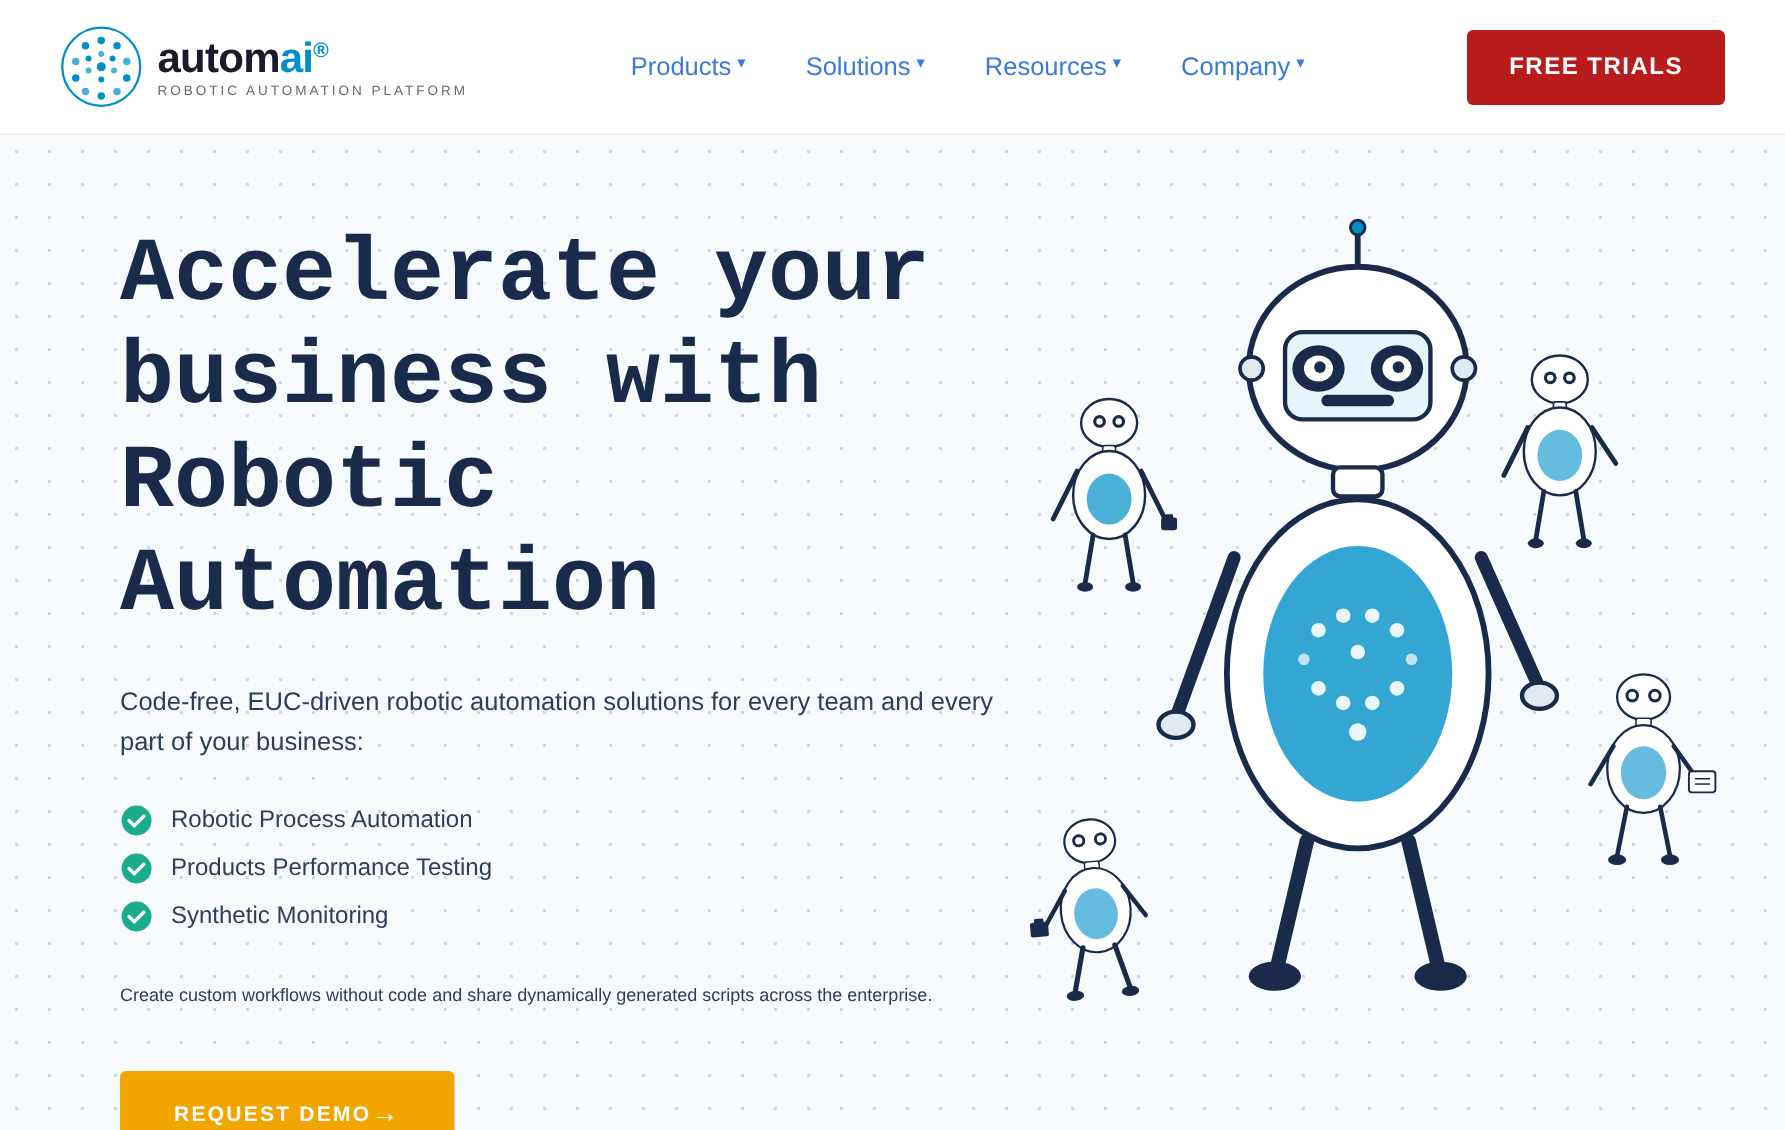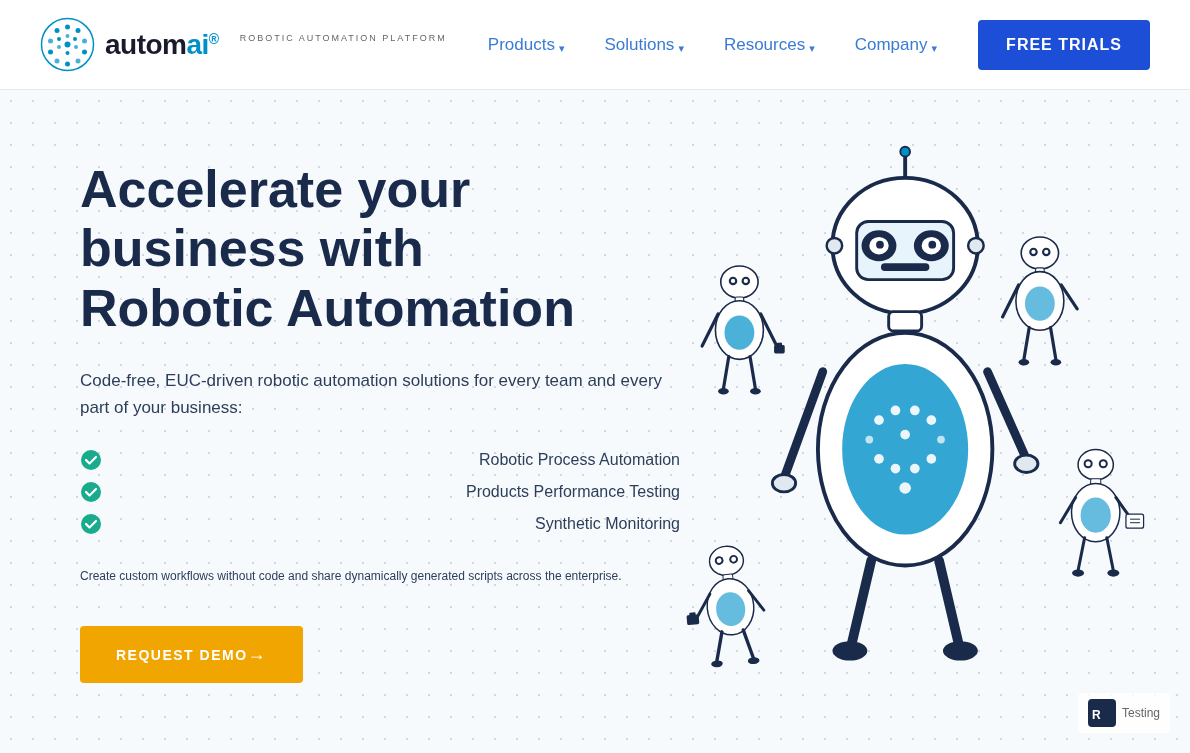--- a/index.html
+++ b/index.html
@@ -24,22 +24,21 @@
       gap: 10px;
     }
 
     .logo-icon {
       width: 55px;
       height: 55px;
     }
 
     .logo-text {
       display: flex;
-      flex-direction: row;
-      gap: 21px;
+      flex-direction: column;
     }
 
     .logo-brand {
       font-size: 28px;
       font-weight: 700;
       color: #1a1a2e;
       letter-spacing: -0.5px;
       line-height: 1;
     }
 
@@ -57,39 +56,39 @@
 
     
     .nav {
       display: flex;
       align-items: center;
       gap: 8px;
     }
 
     .nav-item {
       display: flex;
-      align-items: flex-end;
+      align-items: flex-start;
       gap: 4px;
       padding: 8px 16px;
       cursor: pointer;
       color: #3a7bd5;
       font-size: 17px;
       font-weight: 500;
       border-radius: 4px;
       transition: background 0.2s;
     }
 
     .nav-chevron {
       font-size: 11px;
       color: #3a7bd5;
     }
 
     
     .cta-btn {
-      background: #1d4ed8;
+      background: #b91c1c;
       color: #fff;
       padding: 16px 28px;
       border: none;
       border-radius: 4px;
       font-size: 16px;
       font-weight: 700;
       letter-spacing: 1px;
       cursor: pointer;
       text-transform: uppercase;
     }
@@ -106,25 +105,26 @@
       overflow: hidden;
       padding: 60px 80px;
     }
 
     .hero-content {
       max-width: 600px;
       z-index: 2;
     }
 
     .hero-title {
-      font-size: 52px;
+      font-size: 60px;
       font-weight: 800;
       color: #1a2a4a;
       line-height: 1.15;
       margin-bottom: 28px;
+      font-family: Liberation Mono, monospace;
     }
 
     .hero-subtitle {
       font-size: 17px;
       color: #2c3e5a;
       line-height: 1.6;
       margin-bottom: 28px;
       font-weight: 400;
     }
 
@@ -134,21 +134,20 @@
     }
 
     .feature-list li {
       display: flex;
       align-items: center;
       gap: 12px;
       font-size: 16px;
       color: #2c3e5a;
       margin-bottom: 10px;
       font-weight: 500;
-      justify-content: space-between;
     }
 
     .check-icon {
       width: 22px;
       height: 22px;
       flex-shrink: 0;
     }
 
     .hero-desc {
       font-size: 12px;

